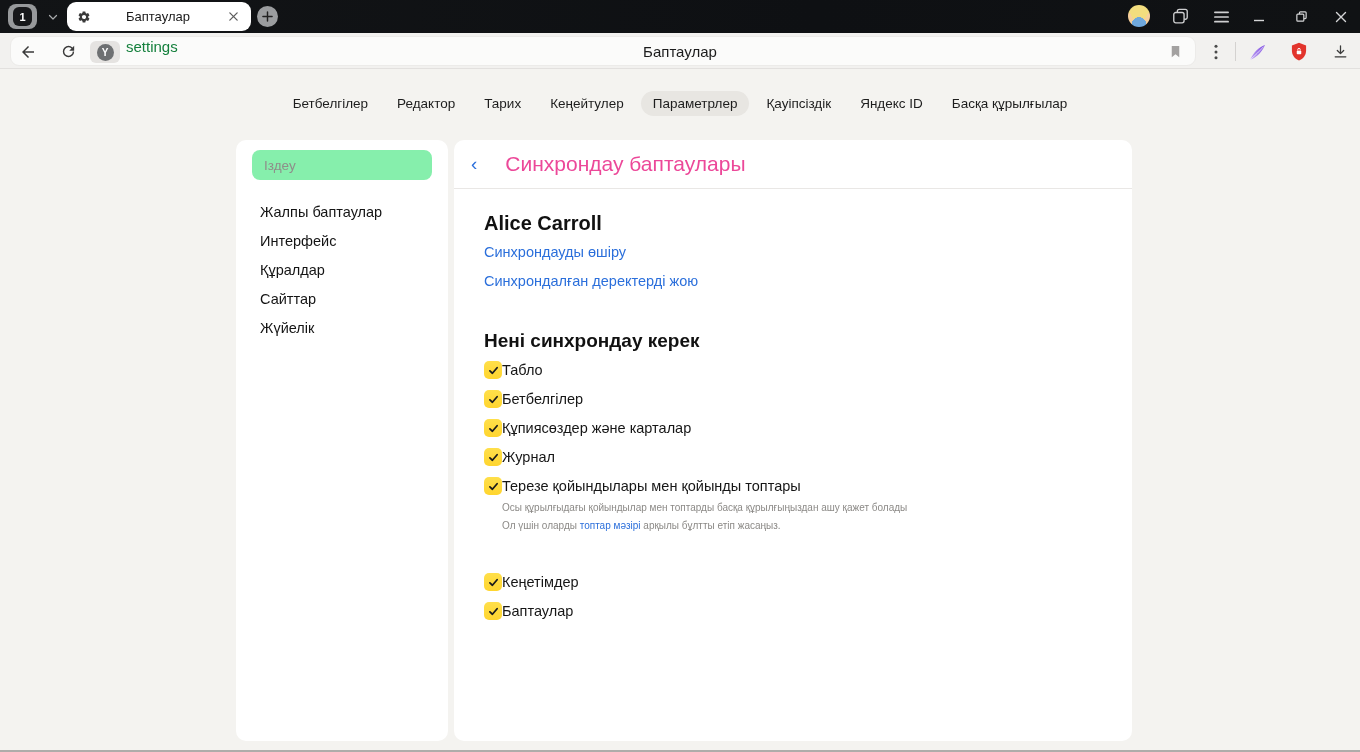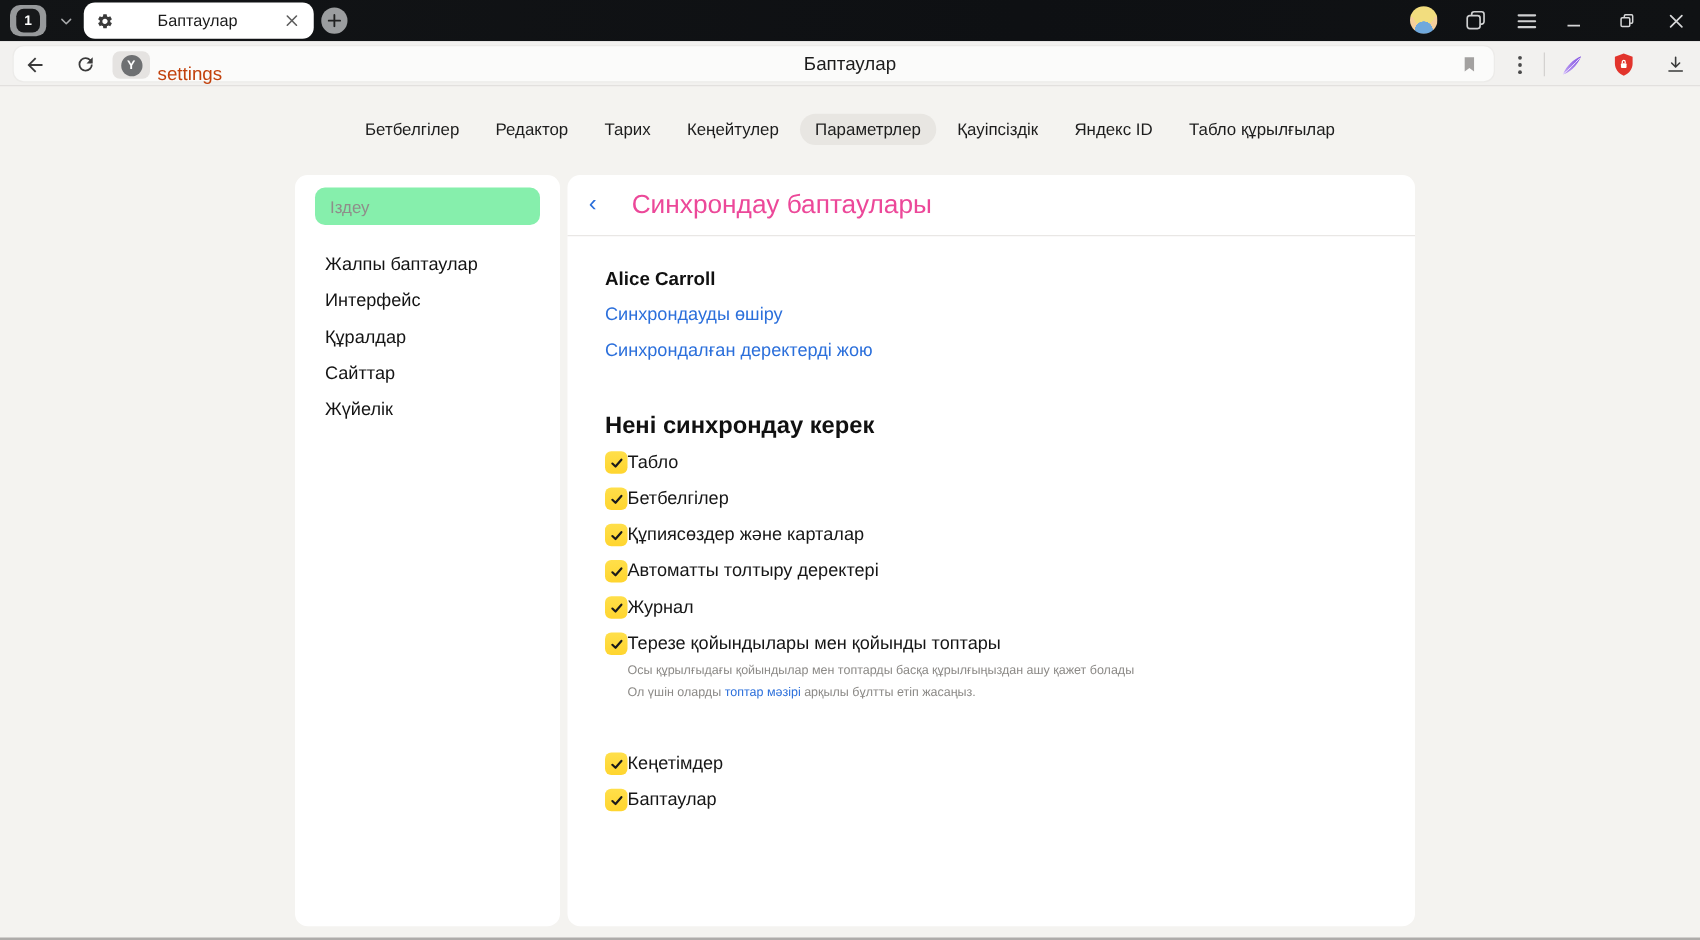--- a/index.html
+++ b/index.html
@@ -79,21 +79,21 @@
   .site-chip {
     position: absolute; left: 90px; top: 8px; width: 30px; height: 22px;
     background: #e5e3e1; border-radius: 6px;
     display: flex; align-items: center; justify-content: center; cursor: pointer;
   }
   .site-chip-circle {
     width: 17px; height: 17px; border-radius: 50%; background: #6e7072;
     color: #fff; font-size: 10px; font-weight: bold;
     display: flex; align-items: center; justify-content: center;
   }
-  .address-text { position: absolute; left: 126px; top: 18px; font-size: 15px; color: #c2410c; cursor: text; }
+  .address-text { position: absolute; left: 126px; top: 5px; font-size: 15px; color: #15803d; cursor: text; }
   .page-title-center {
     position: absolute; left: 0; right: 0; top: 10px; text-align: center;
     font-size: 15px; font-weight: 500; color: #1c1c1c; pointer-events: none;
   }
   .tb-divider { position: absolute; left: 1235px; top: 9px; width: 1px; height: 19px; background: #d4d2d0; }
 
   
   .nav-tabs {
     position: absolute; top: 89px; left: 0; right: 0; height: 28px;
     display: flex; justify-content: center; align-items: center; gap: 5px;
@@ -128,21 +128,21 @@
     position: absolute; left: 454px; top: 140px; width: 678px; height: 601px;
     background: #fff; border-radius: 10px;
   }
   .main-header {
     height: 49px; display: flex; align-items: center; padding-left: 17px;
     border-bottom: 1px solid #e9e7e5;
   }
   .back-chevron { font-size: 19px; color: #2b6fdb; cursor: pointer; line-height: 1; margin-top: -2px; }
   .main-title { font-size: 21px; color: #ec4899; margin-left: 28px; }
   .main-body { padding: 27px 30px 0; }
-  .account-name { font-size: 15px; font-weight: bold; color: #111; line-height: 15px; }
+  .account-name { font-size: 20px; font-weight: bold; color: #111; line-height: 15px; }
   .sync-link {
     display: block; font-size: 14.5px; color: #2b6fdb; line-height: 15px;
     margin-top: 14px; text-decoration: none; cursor: pointer; width: fit-content;
   }
   .section-title { font-size: 19px; font-weight: bold; color: #111; line-height: 15px; margin-top: 44px; }
   .check-list { margin-top: 13px; }
   .check-row { display: flex; align-items: flex-start; margin-bottom: 11px; }
   .checkbox {
     flex: 0 0 18px; width: 18px; height: 18px; border-radius: 5px;
     background: linear-gradient(180deg, #ffdf4a 0%, #ffd52f 100%);
@@ -298,21 +298,21 @@
     <div class="nav-tab">Тарих</div>
 
     <div class="nav-tab">Кеңейтулер</div>
 
     <div class="nav-tab active">Параметрлер</div>
 
     <div class="nav-tab">Қауіпсіздік</div>
 
     <div class="nav-tab">Яндекс ID</div>
 
-    <div class="nav-tab">Табло құрылғылар</div>
+    <div class="nav-tab">Басқа құрылғылар</div>
   </div>
 
 <div class="sidebar-card">
   <div class="search-box">
     <input type="text" placeholder="Іздеу" style="">
   </div>
   <div class="sidebar-items">
 
       <div class="sidebar-item">Жалпы баптаулар</div>
 
@@ -370,31 +370,20 @@
             <svg width="13" height="13" viewBox="0 0 18 18">
               <polyline points="4,9.5 7.5,12.8 14,5.2" fill="none" stroke="#1b1b1b" stroke-width="2.4" stroke-linecap="round" stroke-linejoin="round"></polyline>
             </svg>
           </span>
           <div>
             <span class="check-label">Құпиясөздер және карталар</span>
             
           </div>
         </div>
 
-        <div class="check-row">
-          <span class="checkbox">
-            <svg width="13" height="13" viewBox="0 0 18 18">
-              <polyline points="4,9.5 7.5,12.8 14,5.2" fill="none" stroke="#1b1b1b" stroke-width="2.4" stroke-linecap="round" stroke-linejoin="round"></polyline>
-            </svg>
-          </span>
-          <div>
-            <span class="check-label">Автоматты толтыру деректері</span>
-            
-          </div>
-        </div>
 
         <div class="check-row">
           <span class="checkbox">
             <svg width="13" height="13" viewBox="0 0 18 18">
               <polyline points="4,9.5 7.5,12.8 14,5.2" fill="none" stroke="#1b1b1b" stroke-width="2.4" stroke-linecap="round" stroke-linejoin="round"></polyline>
             </svg>
           </span>
           <div>
             <span class="check-label">Журнал</span>
             

